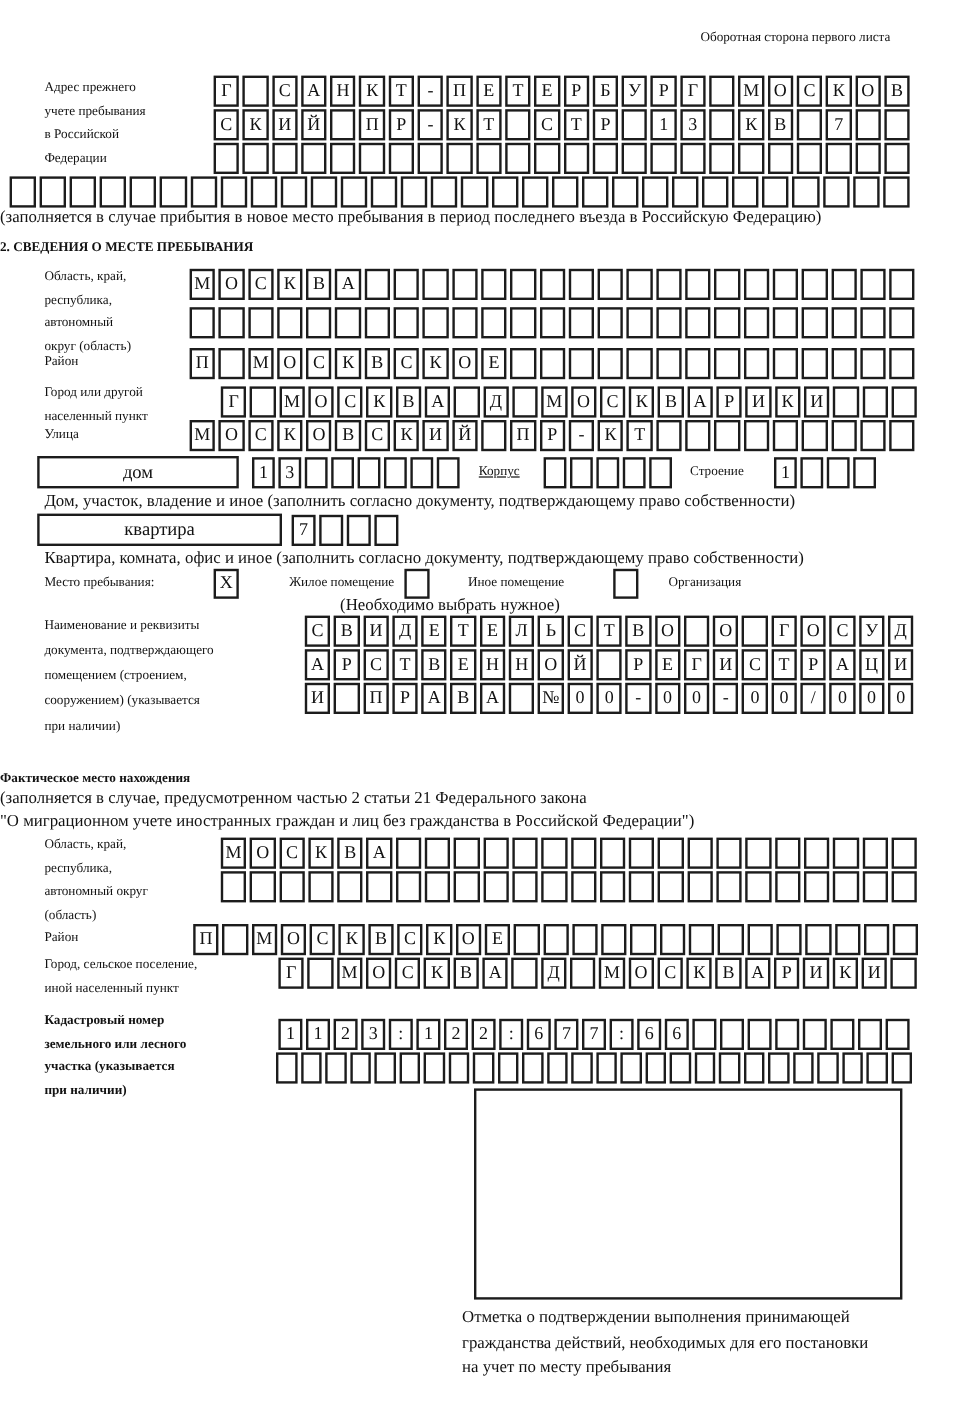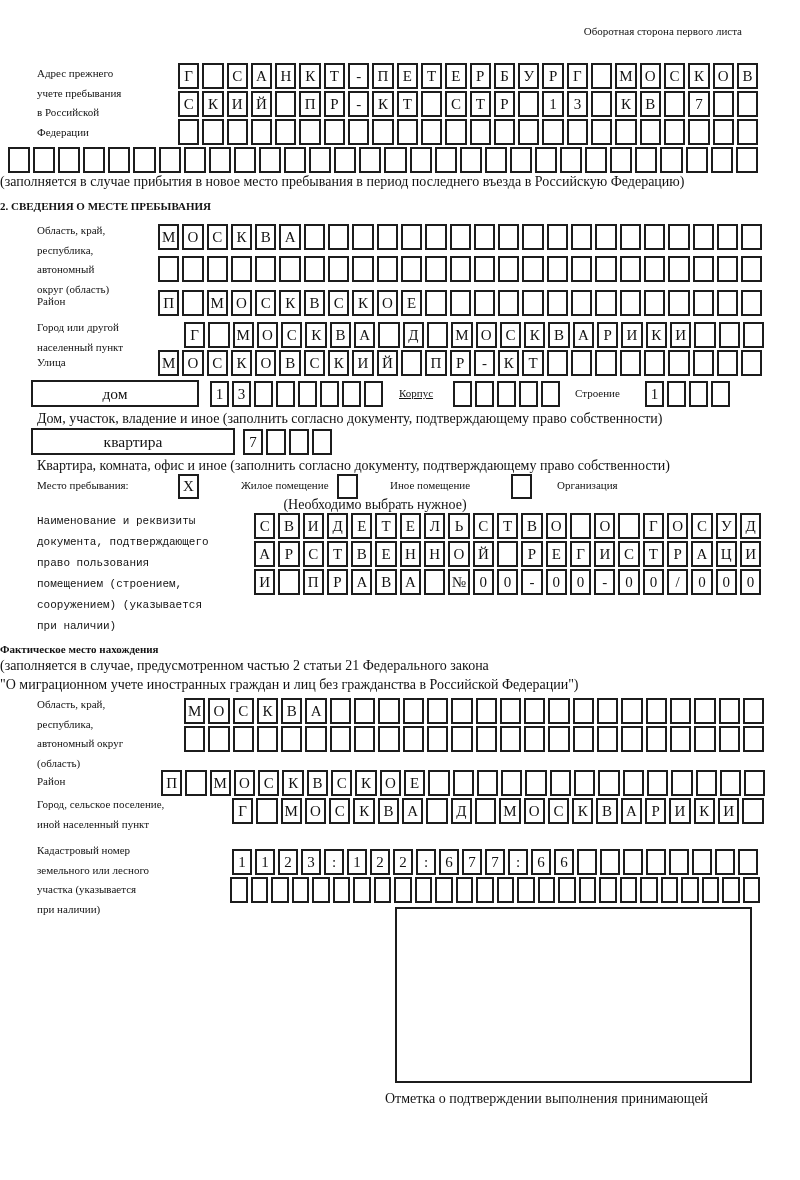--- a/index.html
+++ b/index.html
@@ -1,19 +1,19 @@
 <!DOCTYPE html>
 <html><head>
 <meta charset="utf-8">
 <style>
   html,body{margin:0;padding:0;background:#ffffff;}
   body{width:800px;height:1180px;position:relative;font-family:"Liberation Serif", serif;color:#121212;overflow:hidden;}
   .abs{position:absolute;}
   .lbl{font-size:11px;line-height:19.5px;white-space:nowrap;}
-  .lbl-doc{line-height:21px;font-family:Liberation Mono, monospace;}
+  .lbl-doc{line-height:21px;}
   .cap{font-size:14px;white-space:nowrap;}
   .center{left:0;width:800px;text-align:left;}
   .bold{font-weight:bold;}
   .cellrow{display:flex;}
   .cb{box-sizing:border-box;flex:0 0 auto;width:21.3px;height:26px;margin-right:3px;
       border:2px solid #1c1c1c;display:flex;align-items:center;justify-content:center;
       font-size:15px;background:#fff;}
   .cells-r4 .cb{width:22.1px;}
   .cells-sm .cb{width:19px;}
   .cells-apt .cb{width:20px;}
@@ -343,21 +343,20 @@
 <div class="abs lbl" style="left:205px;top:476px;margin-left:36px;">Жилое помещение</div>
 <div class="abs ckb" style="left:337px;top:474px;"></div>
 <div class="abs lbl" style="left:370px;top:476px;margin-left:20px;">Иное помещение</div>
 <div class="abs ckb" style="left:511px;top:474px;"></div>
 <div class="abs lbl" style="left:557px;top:476px;">Организация</div>
 <div class="abs cap" style="left:0;width:750px;text-align:center;top:497px;">(Необходимо выбрать нужное)</div>
 
 <div class="abs lbl lbl-doc" style="left:37px;top:511px;">
     <div>Наименование и реквизиты</div>
     <div>документа, подтверждающего</div>
-    <div>право пользования</div>
     <div>помещением (строением,</div>
     <div>сооружением) (указывается</div>
     <div>при наличии)</div>
   </div>
 <div class="abs cellrow" style="left:254px;top:513px;">
     <span class="cb">С</span>
     <span class="cb">В</span>
     <span class="cb">И</span>
     <span class="cb">Д</span>
     <span class="cb">Е</span>
@@ -539,21 +538,21 @@
     <span class="cb">К</span>
     <span class="cb">В</span>
     <span class="cb">А</span>
     <span class="cb">Р</span>
     <span class="cb">И</span>
     <span class="cb">К</span>
     <span class="cb">И</span>
     <span class="cb"></span>
   </div>
 
-<div class="abs lbl" style="left:37px;top:841px;">
+<div class="abs lbl" style="left:37px;top:841px;font-weight:bold;">
     <div>Кадастровый номер</div>
     <div>земельного или лесного</div>
     <div>участка (указывается</div>
     <div>при наличии)</div>
   </div>
 <div class="abs cellrow cells-cad" style="left:232px;top:849px;">
     <span class="cb">1</span>
     <span class="cb">1</span>
     <span class="cb">2</span>
     <span class="cb">3</span>
@@ -602,13 +601,15 @@
     <span class="cb"></span>
     <span class="cb"></span>
     <span class="cb"></span>
     <span class="cb"></span>
     <span class="cb"></span>
   </div>
 
 <div class="abs stampbox" style="left:395px;top:907px;width:357px;height:176px;"></div>
 <div class="abs stampcap" style="left:385px;top:1089px;width:380px;">
     <div>Отметка о подтверждении выполнения принимающей</div>
+    <div>гражданства действий, необходимых для его постановки</div>
+    <div>на учет по месту пребывания</div>
   </div>
 
 </body></html>

